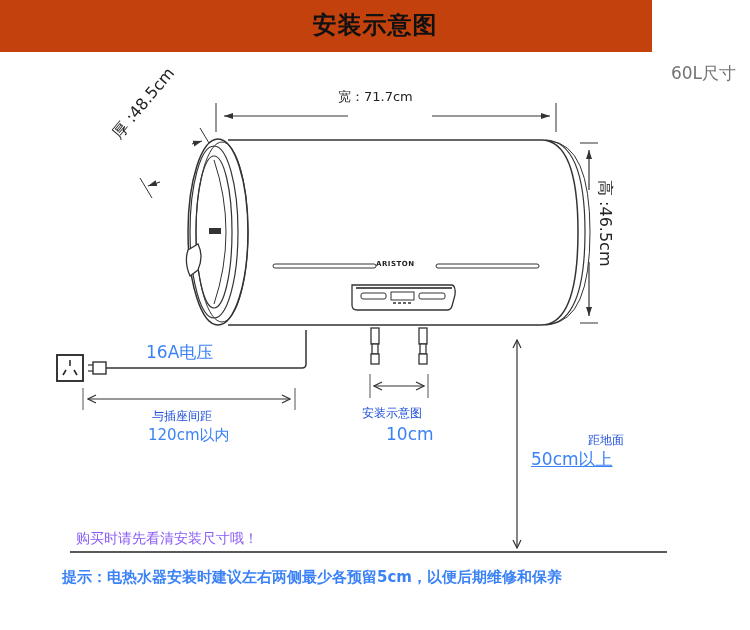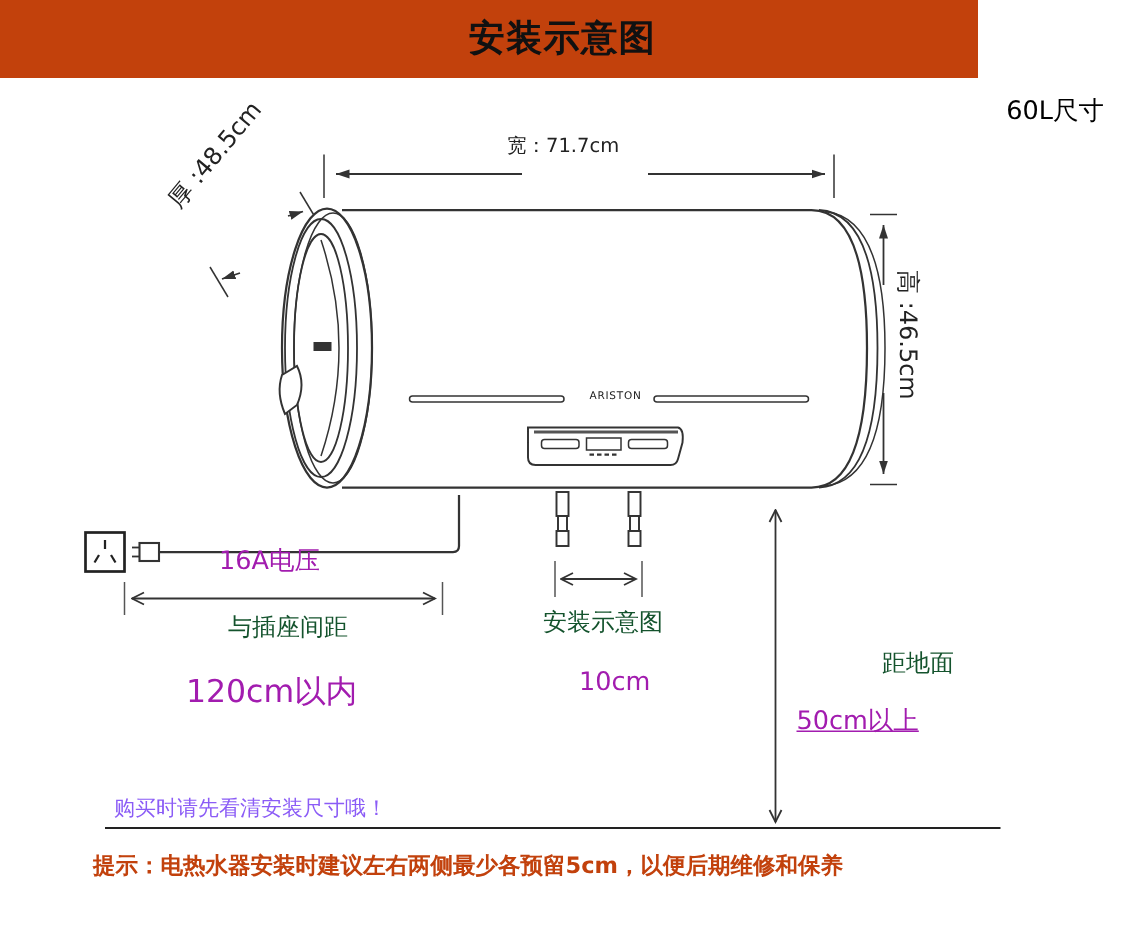--- a/index.html
+++ b/index.html
@@ -1,25 +1,25 @@
 <!DOCTYPE html>
 <html><head>
 <meta charset="utf-8">
 <style>
   html,body{margin:0;padding:0;}
   body{width:750px;height:630px;position:relative;background:#fff;overflow:hidden;font-family:"DejaVu Sans",sans-serif;color:#222;}
   .header{position:absolute;left:0;top:0;width:652px;height:52px;background:#c2410c;}
   .title{position:absolute;left:0;top:9px;width:750px;text-align:center;font-size:24px;font-weight:bold;color:#111;letter-spacing:1px;}
-  .size-label{position:absolute;right:14px;top:62px;font-size:17px;color:#000000;}
+  .size-label{position:absolute;right:14px;top:62px;font-size:17px;color:#737373;}
   .abs{position:absolute;}
   .lbl{font-size:16px;color:#222;white-space:nowrap;}
-  .lbl-sm{font-size:16px;color:#14532d;white-space:nowrap;}
-  .lbl-md{font-size:16px;color:#a21caf;white-space:nowrap;margin-top:21px;}
+  .lbl-sm{font-size:12px;color:#1d4ed8;white-space:nowrap;}
+  .lbl-md{font-size:16px;color:#3b82f6;white-space:nowrap;}
   .note{position:absolute;left:76px;top:530px;font-size:14px;color:#8b5cf6;}
-  .tip{position:absolute;left:62px;top:568px;font-size:15px;font-weight:bold;color:#c2410c;white-space:nowrap;}
+  .tip{position:absolute;left:62px;top:568px;font-size:15px;font-weight:bold;color:#3b82f6;white-space:nowrap;}
   svg{position:absolute;left:0;top:0;}
 </style>
 </head>
 <body>
 
 <div class="header">
   <div class="title">安装示意图</div>
 </div>
 <div class="size-label">60L尺寸</div>
 
@@ -111,25 +111,25 @@
   <g>
     <line x1="517" y1="340" x2="517" y2="548" stroke="#333" stroke-width="1.2" marker-start="url(#arr)" marker-end="url(#arr)"></line>
   </g>
 
   <line x1="70" y1="552" x2="667" y2="552" stroke="#222" stroke-width="1.3"></line>
 </svg>
 
 <div class="abs lbl" style="left:338px;top:88px;font-size:13px;">宽：71.7cm</div>
 <div class="abs lbl" style="left:108px;top:130px;font-size:16px;transform:rotate(-50deg);transform-origin:left top;">厚 :48.5cm</div>
 <div class="abs lbl" style="left:615px;top:180px;font-size:16px;transform:rotate(90deg);transform-origin:left top;">高 :46.5cm</div>
-<div class="abs" style="left:393px;top:260px;font-size:7px;font-weight:normal;color:#222;letter-spacing:0.5px;">ARISTON</div>
+<div class="abs" style="left:376px;top:260px;font-size:7px;font-weight:bold;color:#222;letter-spacing:0.5px;">ARISTON</div>
 
 <div class="abs lbl-md" style="left:146px;top:341px;font-size:17px;">16A电压</div>
 <div class="abs lbl-sm" style="left:152px;top:408px;">与插座间距</div>
-<div class="abs lbl-md" style="left:124px;top:426px;font-size:21px;">120cm以内</div>
+<div class="abs lbl-md" style="left:148px;top:426px;font-size:15px;">120cm以内</div>
 
 <div class="abs lbl-sm" style="left:362px;top:405px;">安装示意图</div>
 <div class="abs lbl-md" style="left:386px;top:424px;font-size:17px;text-align:center;">10cm</div>
 
 <div class="abs lbl-sm" style="left:556px;top:432px;margin-left:32px;">距地面</div>
 <div class="abs lbl-md" style="left:531px;top:448px;font-size:17px;text-decoration:underline;">50cm以上</div>
 
 <div class="note">购买时请先看清安装尺寸哦！</div>
 <div class="tip">提示：电热水器安装时建议左右两侧最少各预留5cm，以便后期维修和保养</div>
 

